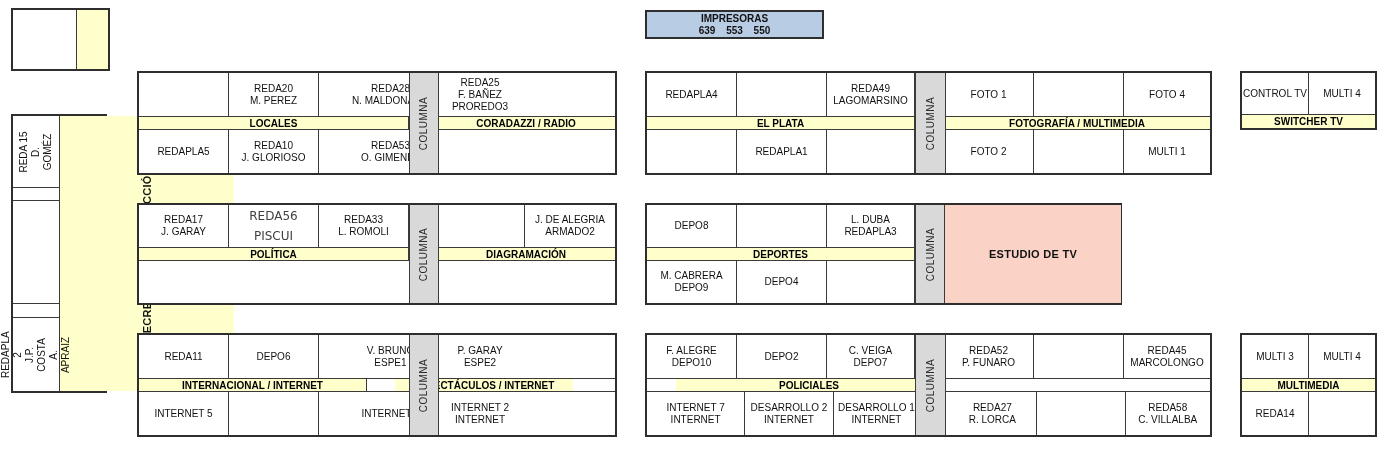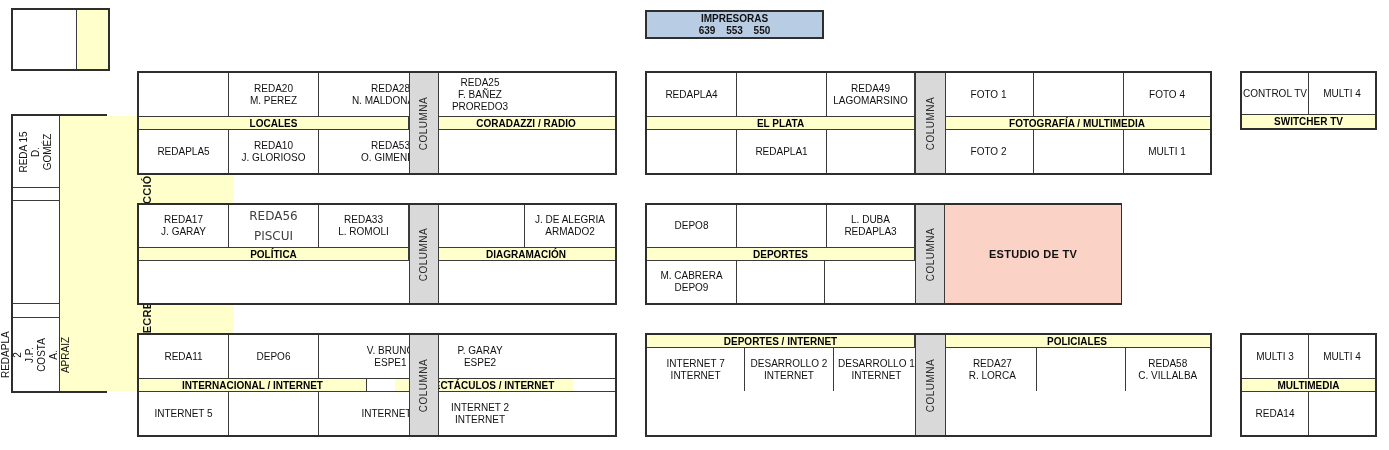--- a/index.html
+++ b/index.html
@@ -192,20 +192,21 @@
       <div class="cell" style="width:176px"></div>
     </div>
     <div class="band band-line" style="height:13px">
       <div class="hdr" style="width:268px">DEPORTES</div>
       <div class="gap" style="width:29px"></div>
       <div class="gap" style="width:176px"></div>
     </div>
     <div class="band" style="height:42px">
       <div class="cell" style="width:90px">M. CABRERA
 DEPO9</div>
+      <div class="cell" style="width:90px">DEPO4</div>
       <div class="cell" style="width:88px"></div>
       <div class="gap" style="width:29px"></div>
       <div class="gap" style="width:176px"></div>
     </div>
     <div class="columna" style="left:268px;width:29px">
       <span>COLUMNA</span>
     </div>
     <div class="studio" style="left:297px;width:176px">
       <span>ESTUDIO DE TV</span>
     </div>
@@ -233,22 +234,34 @@
       <div class="cell" style="width:88px">INTERNET 4</div>
       <div class="cell" style="width:90px">INTERNET 2
 INTERNET</div>
     </div>
     <div class="columna" style="left:270px;width:28px">
       <span>COLUMNA</span>
     </div>
   </div>
 
   <div class="cluster" style="left:645px;top:333px;width:567px;height:104px">
-    <div class="band band-line" style="height:13px">
-      <div class="hdr" style="width:268px">DEPORTES / INTERNET</div>
+    <div class="band band-line" style="height:44px">
+      <div class="cell" style="width:90px">F. ALEGRE
+DEPO10</div>
+      <div class="cell" style="width:90px">DEPO2</div>
+      <div class="cell" style="width:88px">C. VEIGA
+DEPO7</div>
+      <div class="gap" style="width:29px"></div>
+      <div class="cell" style="width:90px">REDA52
+P. FUNARO</div>
+      <div class="cell" style="width:90px"></div>
+      <div class="cell" style="width:86px">REDA45
+MARCOLONGO</div>
+    </div>
+    <div class="band band-line" style="height:13px">
       <div class="gap" style="width:29px"></div>
       <div class="hdr" style="width:266px">POLICIALES</div>
     </div>
     <div class="band" style="height:43px">
       <div class="cell" style="width:100px">INTERNET 7
 INTERNET</div>
       <div class="cell" style="width:90px">DESARROLLO 2
 INTERNET</div>
       <div class="cell" style="width:88px">DESARROLLO 1
 INTERNET</div>

